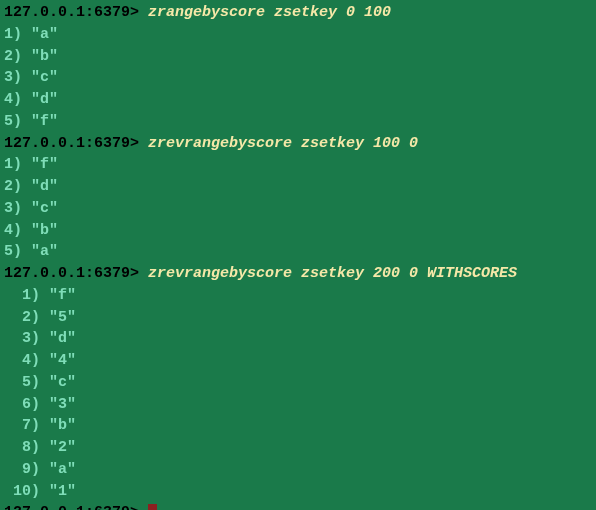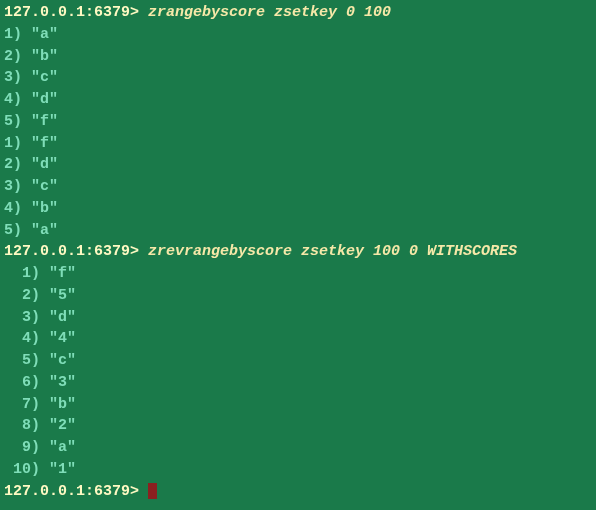--- a/index.html
+++ b/index.html
@@ -15,21 +15,21 @@
       padding: 2px 4px;
       width: 596px;
       height: 510px;
       overflow: hidden;
       line-height: 1.45;
     }
     .line {
       white-space: pre;
     }
     .prompt {
-      color: #fef9c3;
+      color: #000000;
     }
     .command {
       color: #f5e8a8;
       font-style: italic;
     }
     .result-num {
       color: #7fddb8;
     }
     .result-val {
       color: #7fddb8;
@@ -46,26 +46,27 @@
 </head>
 <body>
 
 <div id="terminal">
     <div class="line"><span class="prompt">127.0.0.1:6379&gt; </span><span class="command">zrangebyscore zsetkey 0 100</span></div>
     <div class="line"><span class="result-num">1) </span><span class="result-val">"a"</span></div>
     <div class="line"><span class="result-num">2) </span><span class="result-val">"b"</span></div>
     <div class="line"><span class="result-num">3) </span><span class="result-val">"c"</span></div>
     <div class="line"><span class="result-num">4) </span><span class="result-val">"d"</span></div>
     <div class="line"><span class="result-num">5) </span><span class="result-val">"f"</span></div>
+    <div class="line"><span class="prompt">127.0.0.1:6379&gt; </span><span class="command">zrevrangebyscore zsetkey 100 0</span></div>
     <div class="line"><span class="result-num">1) </span><span class="result-val">"f"</span></div>
     <div class="line"><span class="result-num">2) </span><span class="result-val">"d"</span></div>
     <div class="line"><span class="result-num">3) </span><span class="result-val">"c"</span></div>
     <div class="line"><span class="result-num">4) </span><span class="result-val">"b"</span></div>
     <div class="line"><span class="result-num">5) </span><span class="result-val">"a"</span></div>
-    <div class="line"><span class="prompt">127.0.0.1:6379&gt; </span><span class="command">zrevrangebyscore zsetkey 100 0 WITHSCORES</span></div>
+    <div class="line"><span class="prompt">127.0.0.1:6379&gt; </span><span class="command">zrevrangebyscore zsetkey 200 0 WITHSCORES</span></div>
     <div class="line"><span class="result-num">  1) </span><span class="result-val">"f"</span></div>
     <div class="line"><span class="result-num">  2) </span><span class="result-val">"5"</span></div>
     <div class="line"><span class="result-num">  3) </span><span class="result-val">"d"</span></div>
     <div class="line"><span class="result-num">  4) </span><span class="result-val">"4"</span></div>
     <div class="line"><span class="result-num">  5) </span><span class="result-val">"c"</span></div>
     <div class="line"><span class="result-num">  6) </span><span class="result-val">"3"</span></div>
     <div class="line"><span class="result-num">  7) </span><span class="result-val">"b"</span></div>
     <div class="line"><span class="result-num">  8) </span><span class="result-val">"2"</span></div>
     <div class="line"><span class="result-num">  9) </span><span class="result-val">"a"</span></div>
     <div class="line"><span class="result-num"> 10) </span><span class="result-val">"1"</span></div>

